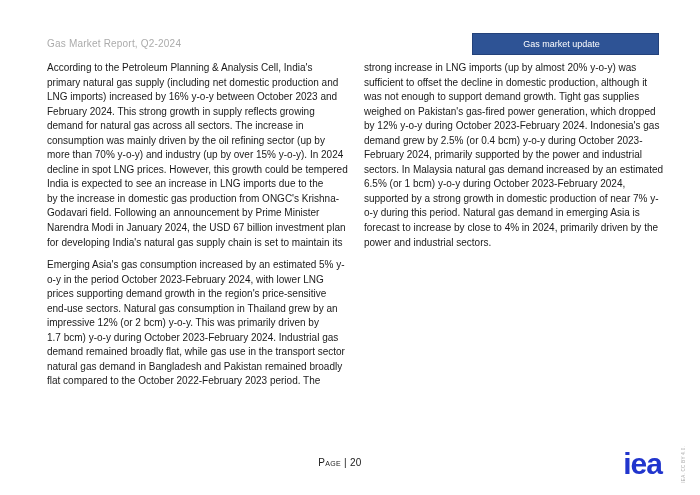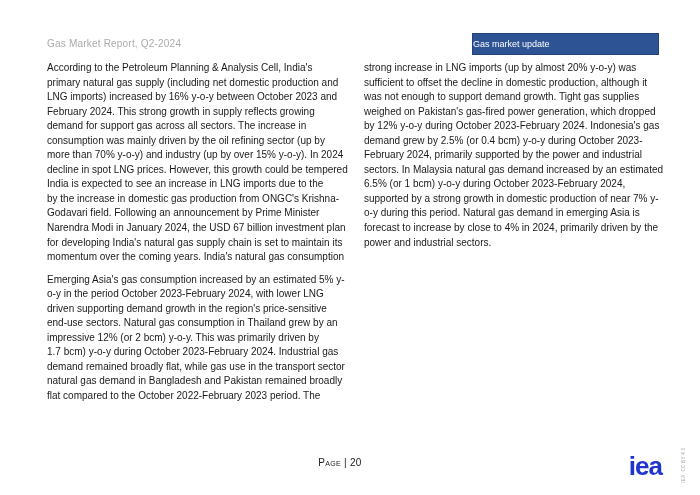--- a/index.html
+++ b/index.html
@@ -24,21 +24,21 @@
     position: absolute;
     left: 472px;
     top: 33px;
     width: 187px;
     height: 22px;
     background: #2e5395;
     border: 1px solid #24427a;
     box-sizing: border-box;
     display: flex;
     align-items: center;
-    justify-content: flex-start;
+    justify-content: center;
     padding-right: 8px;
   }
   .banner span {
     color: #ffffff;
     font-size: 9px;
   }
   
   .content {
     position: absolute;
     left: 47px;
@@ -65,21 +65,21 @@
     text-align: center;
     font-size: 10px;
     font-variant: small-caps;
     color: #1a1a1a;
     letter-spacing: 0.3px;
   }
   .iea-logo {
     position: absolute;
     right: 38px;
     bottom: 16px;
-    font-size: 26px;
+    font-size: 30px;
     font-weight: 800;
     letter-spacing: -1px;
     color: #2135cd;
     line-height: 1;
   }
   .attribution {
     position: absolute;
     right: 14px;
     bottom: 12px;
     font-size: 4.5px;
@@ -100,35 +100,34 @@
     <span>Gas market update</span>
   </div>
 
   <div class="content">
     <div class="column column-left">
         <div class="paragraph">
           <div class="line">According to the Petroleum Planning &amp; Analysis Cell, India's</div>
           <div class="line">primary natural gas supply (including net domestic production and</div>
           <div class="line">LNG imports) increased by 16% y-o-y between October 2023 and</div>
           <div class="line">February 2024. This strong growth in supply reflects growing</div>
-          <div class="line">demand for support gas across all sectors. The increase in</div>
+          <div class="line">demand for natural gas across all sectors. The increase in</div>
           <div class="line">consumption was mainly driven by the oil refining sector (up by</div>
           <div class="line">more than 70% y-o-y) and industry (up by over 15% y-o-y). In 2024</div>
           <div class="line">decline in spot LNG prices. However, this growth could be tempered</div>
           <div class="line">India is expected to see an increase in LNG imports due to the</div>
           <div class="line">by the increase in domestic gas production from ONGC's Krishna-</div>
           <div class="line">Godavari field. Following an announcement by Prime Minister</div>
           <div class="line">Narendra Modi in January 2024, the USD 67 billion investment plan</div>
           <div class="line">for developing India's natural gas supply chain is set to maintain its</div>
-          <div class="line">momentum over the coming years. India's natural gas consumption</div>
         </div>
         <div class="paragraph">
           <div class="line">Emerging Asia's gas consumption increased by an estimated 5% y-</div>
           <div class="line">o-y in the period October 2023-February 2024, with lower LNG</div>
-          <div class="line">driven supporting demand growth in the region's price-sensitive</div>
+          <div class="line">prices supporting demand growth in the region's price-sensitive</div>
           <div class="line">end-use sectors. Natural gas consumption in Thailand grew by an</div>
           <div class="line">impressive 12% (or 2 bcm) y-o-y. This was primarily driven by</div>
           <div class="line">1.7 bcm) y-o-y during October 2023-February 2024. Industrial gas</div>
           <div class="line">demand remained broadly flat, while gas use in the transport sector</div>
           <div class="line">natural gas demand in Bangladesh and Pakistan remained broadly</div>
           <div class="line">flat compared to the October 2022-February 2023 period. The</div>
         </div>
       </div>
     <div class="column column-right">
         <div class="paragraph">

